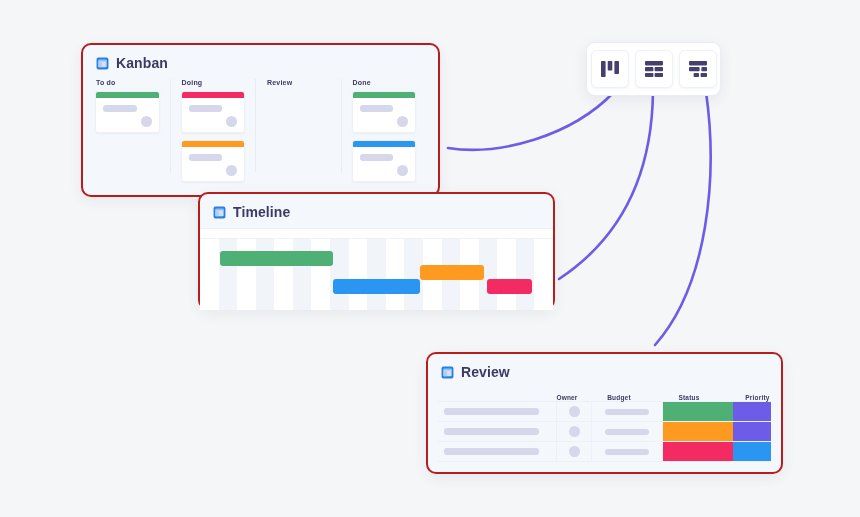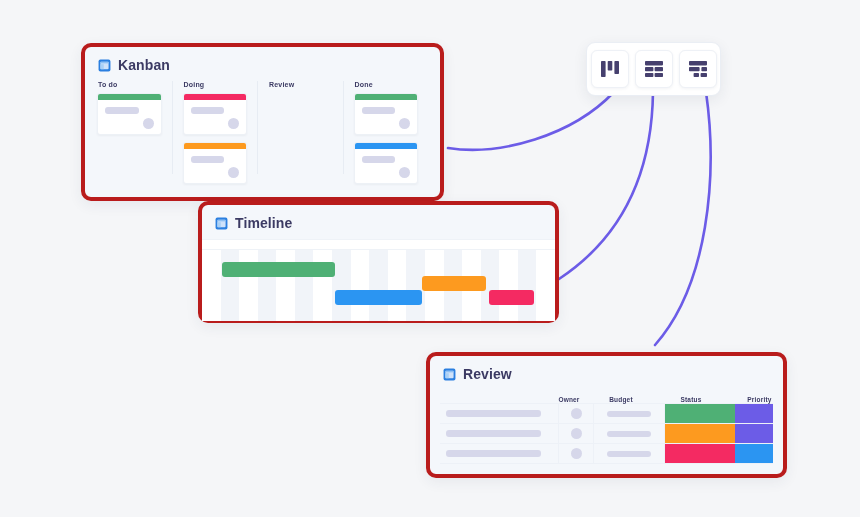--- a/index.html
+++ b/index.html
@@ -13,21 +13,21 @@
   }
   .stage{position:absolute;inset:0;}
 
   
   .connectors{position:absolute;left:0;top:0;width:860px;height:517px;pointer-events:none;}
 
   
   .panel{
     position:absolute;
     background:#f4f7fb;
-    border:4px solid #b91c1c;
+    border:2px solid #b91c1c;
     border-radius:10px;
     box-shadow:0 4px 14px rgba(40,50,80,.07);
   }
   .panel-head{
     display:flex;align-items:center;gap:7px;
     padding:10px 13px 8px 13px;
   }
   .panel-title{
     font-size:14px;font-weight:bold;color:#3b3a63;letter-spacing:.1px;
   }
@@ -42,21 +42,21 @@
   .kb-card{
     background:#fff;border:1px solid #edf1f6;border-radius:3px;
     overflow:hidden;margin-bottom:7px;height:40px;position:relative;
     box-shadow:0 1px 2px rgba(40,50,80,.05);
   }
   .kb-bar{height:6px;width:100%;}
   .kb-line{height:7px;border-radius:3px;background:#d6d7ea;margin:7px 0 0 7px;width:54%;}
   .kb-avatar{position:absolute;right:7px;bottom:5px;width:11px;height:11px;border-radius:50%;background:#d6d7ea;}
 
   
-  #timeline{left:198px;top:201px;width:353px;height:114px;}
+  #timeline{left:198px;top:192px;width:353px;height:114px;}
   .tl-sub{height:9px;background:#fff;border-top:1px solid #eef2f7;border-bottom:1px solid #eef2f7;}
   .tl-grid{position:relative;height:71px;overflow:hidden;background:#fff;}
   .tl-stripes{position:absolute;inset:0;display:flex;}
   .tl-stripe{width:19px;height:100%;}
   .tl-stripe.alt{background:#f1f4f9;}
   .tl-bar{position:absolute;height:15px;border-radius:3px;}
 
   
   #sheets{left:426px;top:352px;width:353px;height:118px;}
   .sh-body{padding:0 10px 10px 10px;}

